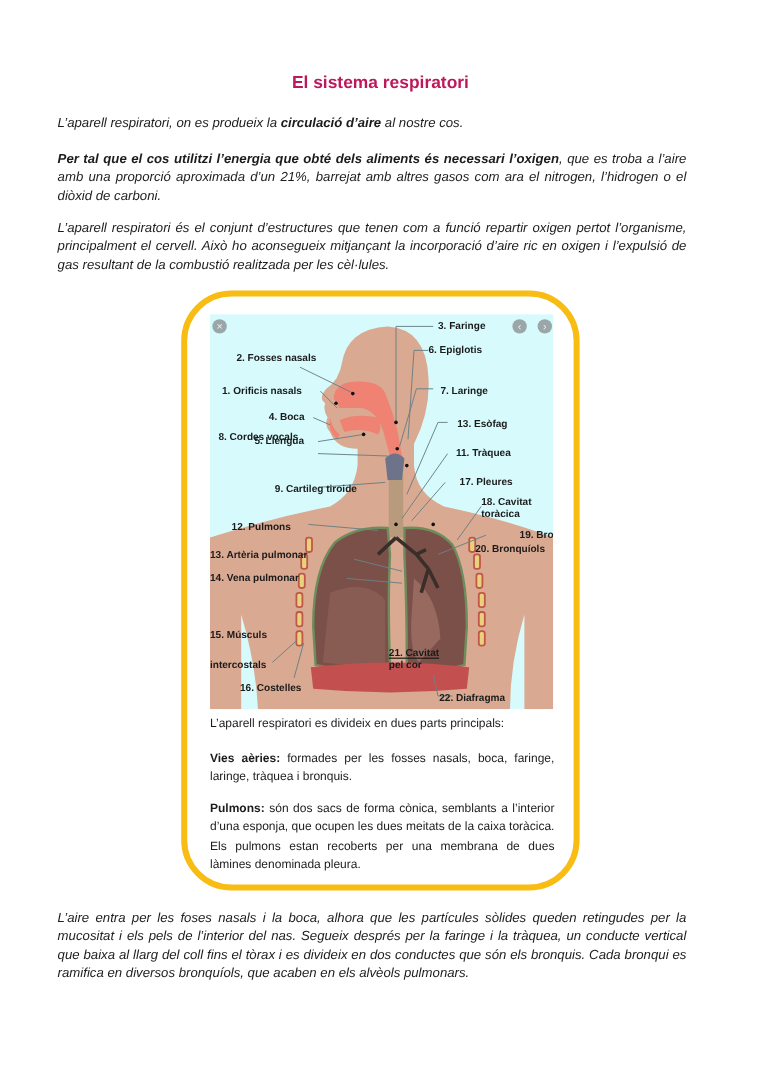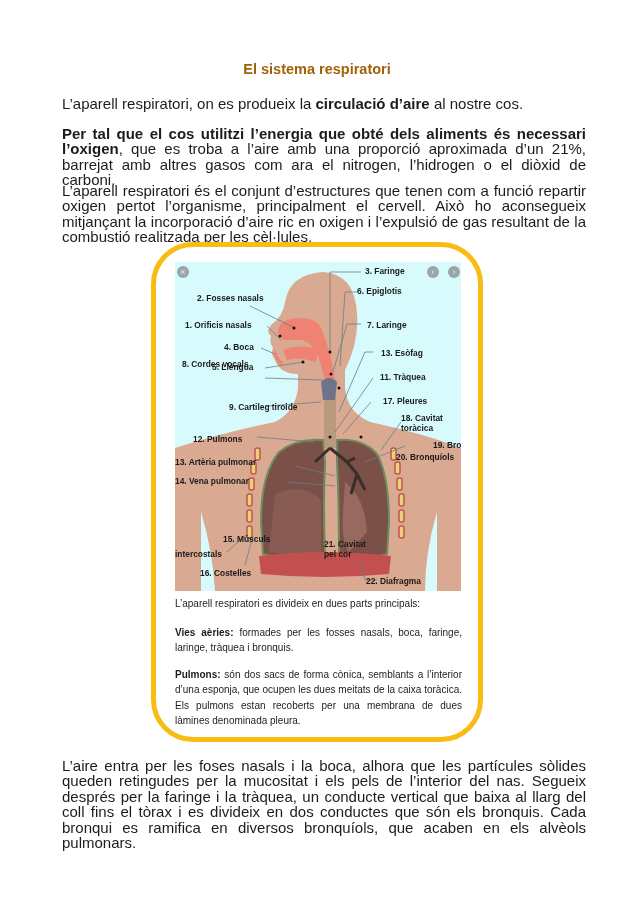--- a/index.html
+++ b/index.html
@@ -1,21 +1,21 @@
 <!DOCTYPE html>
 <html><head>
   <meta charset="utf-8">
   <style>
     html, body { margin: 0; padding: 0; background: #ffffff; }
     body { width: 634px; height: 900px; position: relative; overflow: hidden;
            font-family: "Liberation Sans", sans-serif; color: #1a1a1a; }
     .page-title { position: absolute; left: 0; width: 634px; top: 61px; text-align: center;
-                  font-size: 14.5px; font-weight: bold; color: #a16207; }
-    .para { position: absolute; left: 62px; width: 524px; font-size: 15px; line-height: 15.4px;
-            text-align: justify; color: #1c1c1c; }
+                  font-size: 14.5px; font-weight: bold; color: #be185d; }
+    .para { position: absolute; left: 48px; width: 524px; font-size: 11px; line-height: 15.4px;
+            text-align: justify; color: #1c1c1c; font-style: italic; }
     .para b { font-weight: bold; }
     #p1 { top: 96px; }
     #p2 { top: 126px; }
     #p3 { top: 183px; }
     #p4 { top: 758px; }
     .frame { position: absolute; left: 151px; top: 242px; width: 322px; height: 490px;
              border: 5px solid #f8bc12; border-radius: 42px; background: #fff; }
     .diagram { position: absolute; left: 175px; top: 262px; width: 286px; height: 329px;
                background: #d7fbfd; overflow: hidden; }
     .diagram svg { position: absolute; left: 0; top: 0; }
@@ -130,23 +130,23 @@
   <div class="lbl" style="left:205px;top:110px;">11. Tràquea</div>
   <div class="lbl" style="left:14px;top:140px;padding-left:40px;">9. Cartileg tiroide</div>
   <div class="lbl" style="left:208px;top:134px;">17. Pleures</div>
   <div class="lbl" style="left:226px;top:151px;">18. Cavitat</div>
   <div class="lbl" style="left:226px;top:161px;">toràcica</div>
   <div class="lbl" style="left:18px;top:172px;">12. Pulmons</div>
   <div class="lbl" style="left:226px;top:178px;margin-left:32px;">19. Bronquis</div>
   <div class="lbl" style="left:221px;top:190px;">20. Bronquíols</div>
   <div class="lbl" style="left:0px;top:195px;">13. Artèria pulmonar</div>
   <div class="lbl" style="left:0px;top:214px;">14. Vena pulmonar</div>
-  <div class="lbl" style="left:0px;top:272px;padding-left:48px;">15. Músculs</div>
+  <div class="lbl" style="left:0px;top:262px;">15. Músculs</div>
   <div class="lbl" style="left:0px;top:287px;">intercostals</div>
-  <div class="lbl" style="left:149px;top:277px;">21. Cavitat</div>
+  <div class="lbl" style="left:149px;top:277px;text-decoration:underline;">21. Cavitat</div>
   <div class="lbl" style="left:149px;top:287px;">pel cor</div>
   <div class="lbl" style="left:25px;top:306px;">16. Costelles</div>
   <div class="lbl" style="left:191px;top:314px;">22. Diafragma</div>
 </div>
 
 <div class="caption" id="c1">L’aparell respiratori es divideix en dues parts principals:</div>
 <div class="caption" id="c2"><b>Vies aèries:</b><span> formades per les fosses nasals, boca, faringe, laringe, tràquea i bronquis.</span></div>
 <div class="caption" id="c3"><b>Pulmons:</b><span> són dos sacs de forma cònica, semblants a l’interior d’una esponja, que ocupen les dues meitats de la caixa toràcica. Els pulmons estan recoberts per una membrana de dues làmines denominada pleura.</span></div>
 
 <div class="para" id="p4">L’aire entra per les foses nasals i la boca, alhora que les partícules sòlides queden retingudes per la mucositat i els pels de l’interior del nas. Segueix després per la faringe i la tràquea, un conducte vertical que baixa al llarg del coll fins el tòrax i es divideix en dos conductes que són els bronquis. Cada bronqui es ramifica en diversos bronquíols, que acaben en els alvèols pulmonars.</div>

